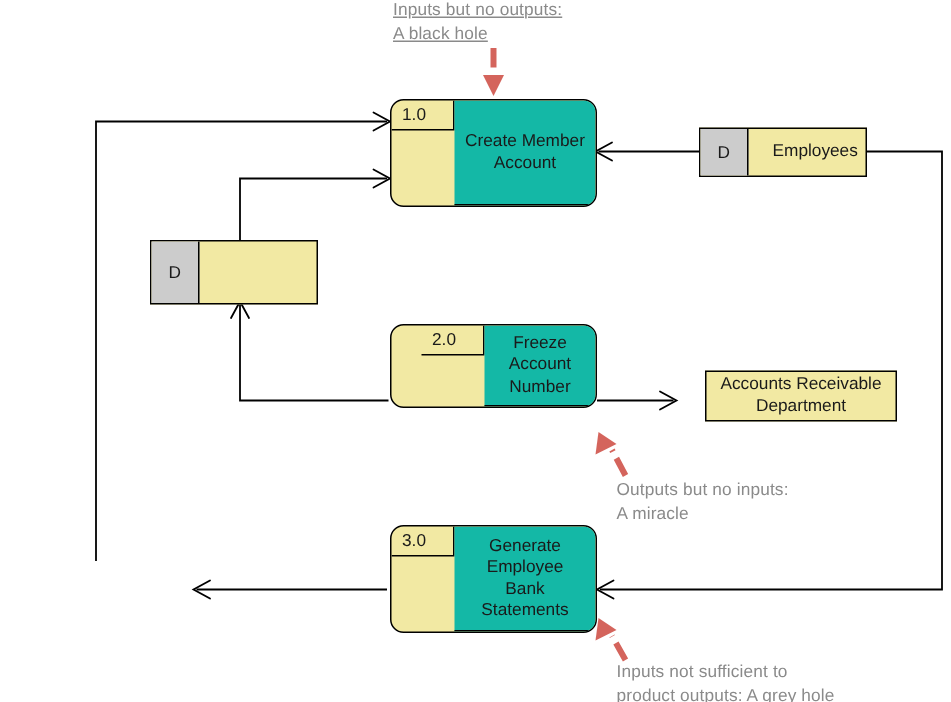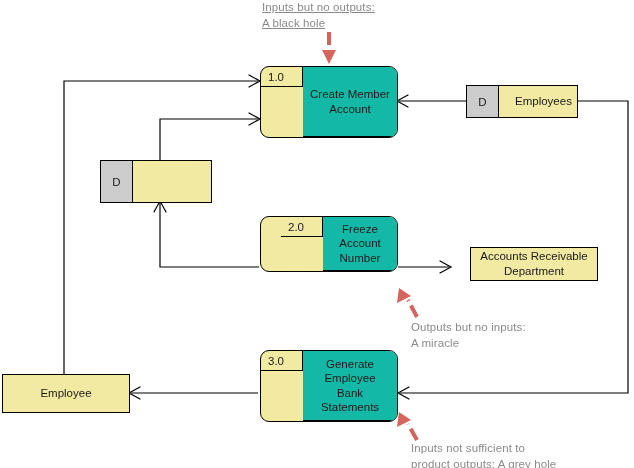--- a/index.html
+++ b/index.html
@@ -148,23 +148,20 @@
 
   <div class="store" style="left:466px;top:85px;width:112px;height:33px;">
     <div class="s-letter">D</div>
     <div class="s-label">Employees</div>
   </div>
 
   <div class="entity" style="left:450px;top:247px;width:128px;height:34px;margin-left:20px;">
     <span>Accounts Receivable<br>Department</span>
   </div>
 
-  <div class="entity" style="left:2px;top:374px;width:128px;height:39px;">
-    <span>Employee</span>
-  </div>
 
   <svg class="layer annot" viewBox="0 0 634 468">
     <g stroke="#d4645c" fill="#d4645c" stroke-width="4" stroke-linecap="butt">
 
       <g>
         <line x1="329" y1="32" x2="329" y2="48" stroke-dasharray="13 5"></line>
         <polygon points="329,64 322,50 336,50" stroke="none"></polygon>
       </g>
 
       <g>

